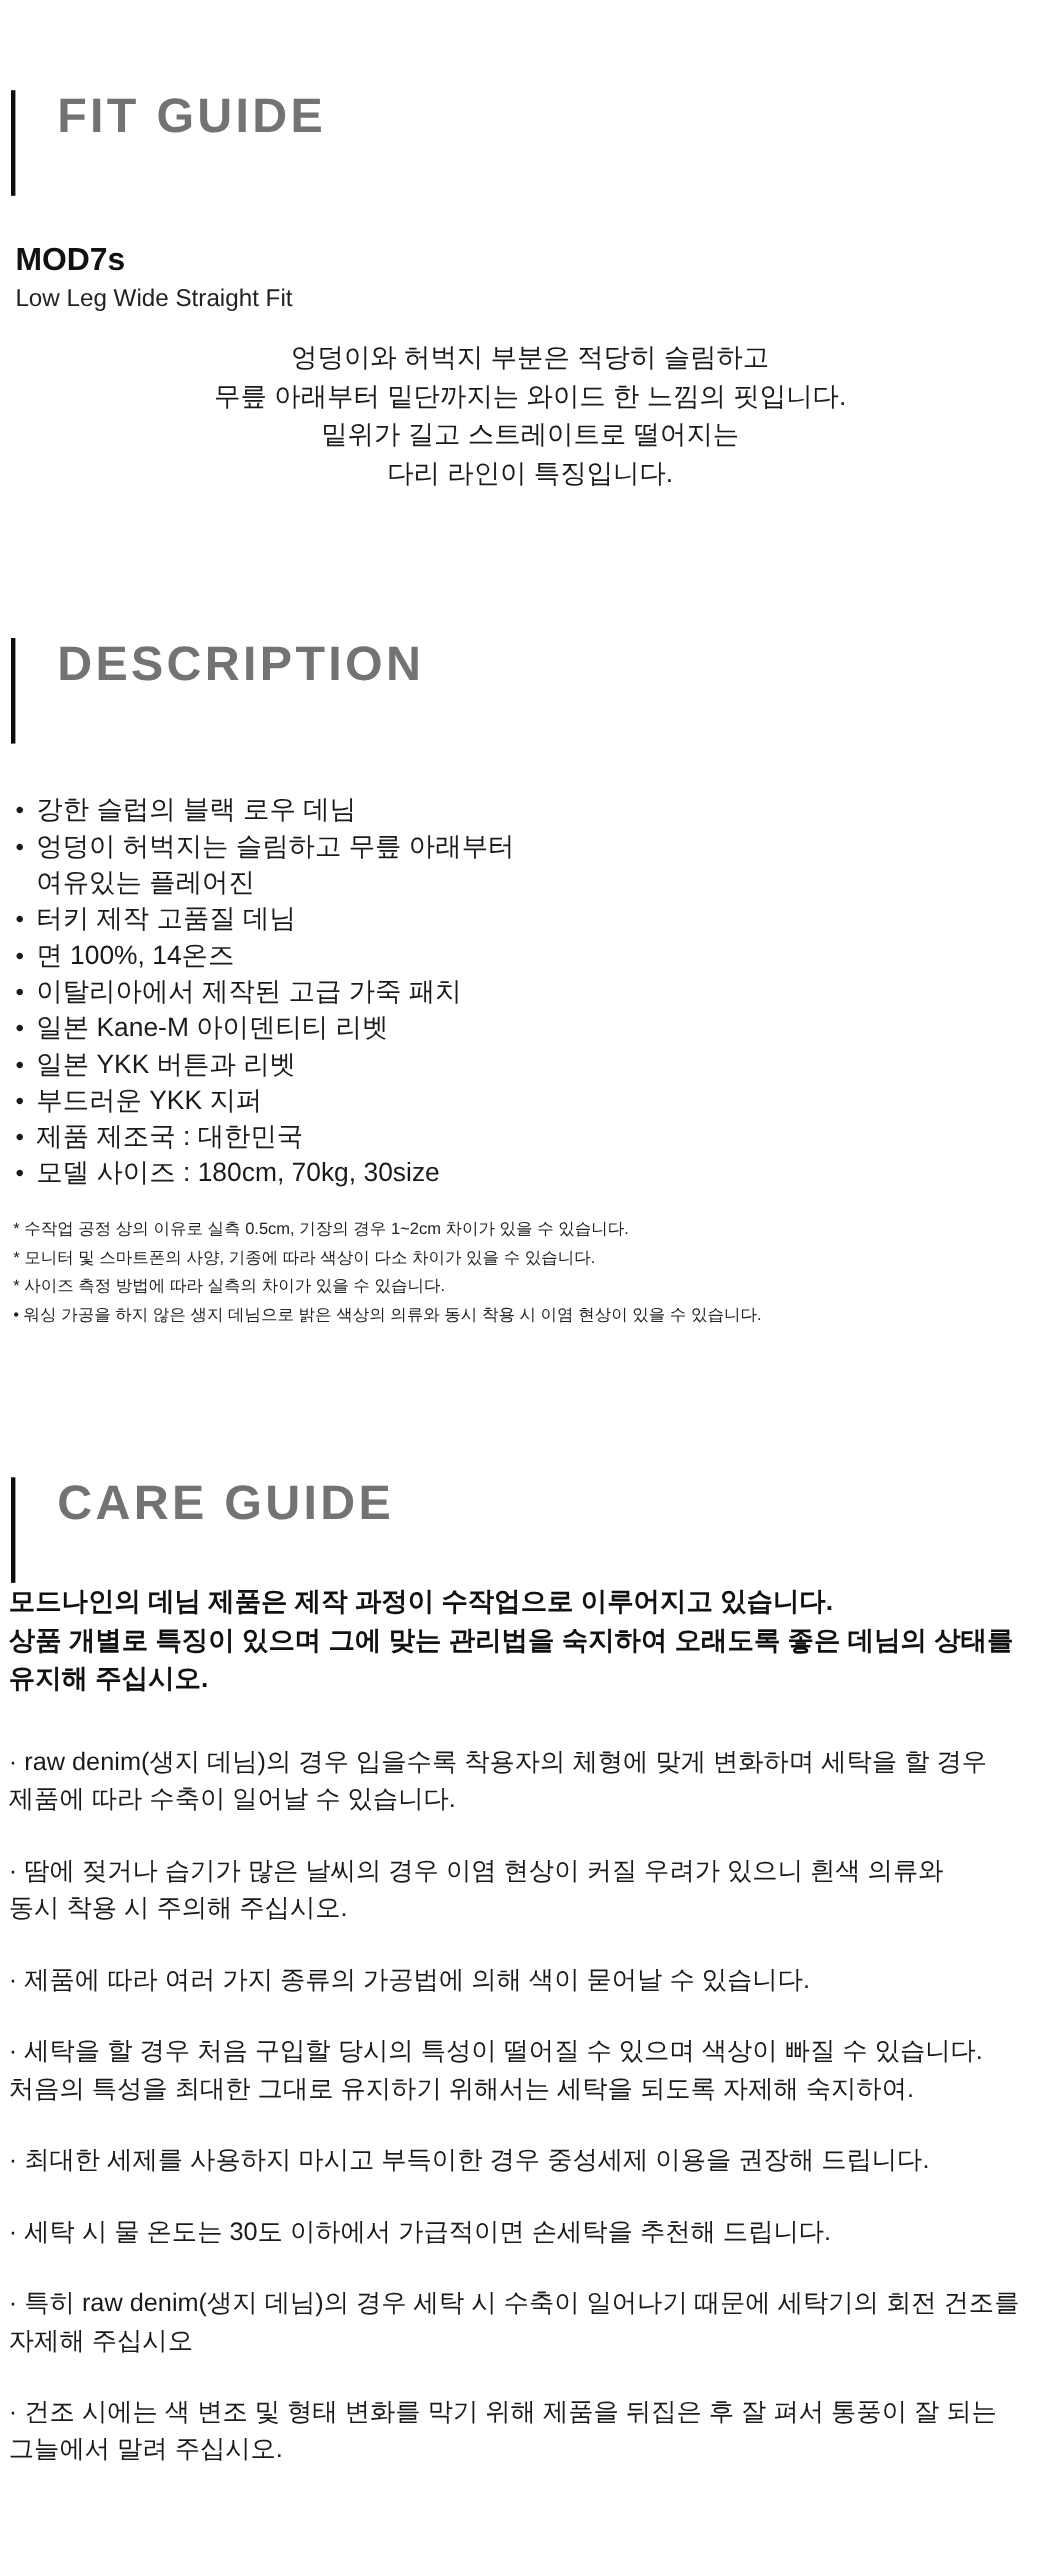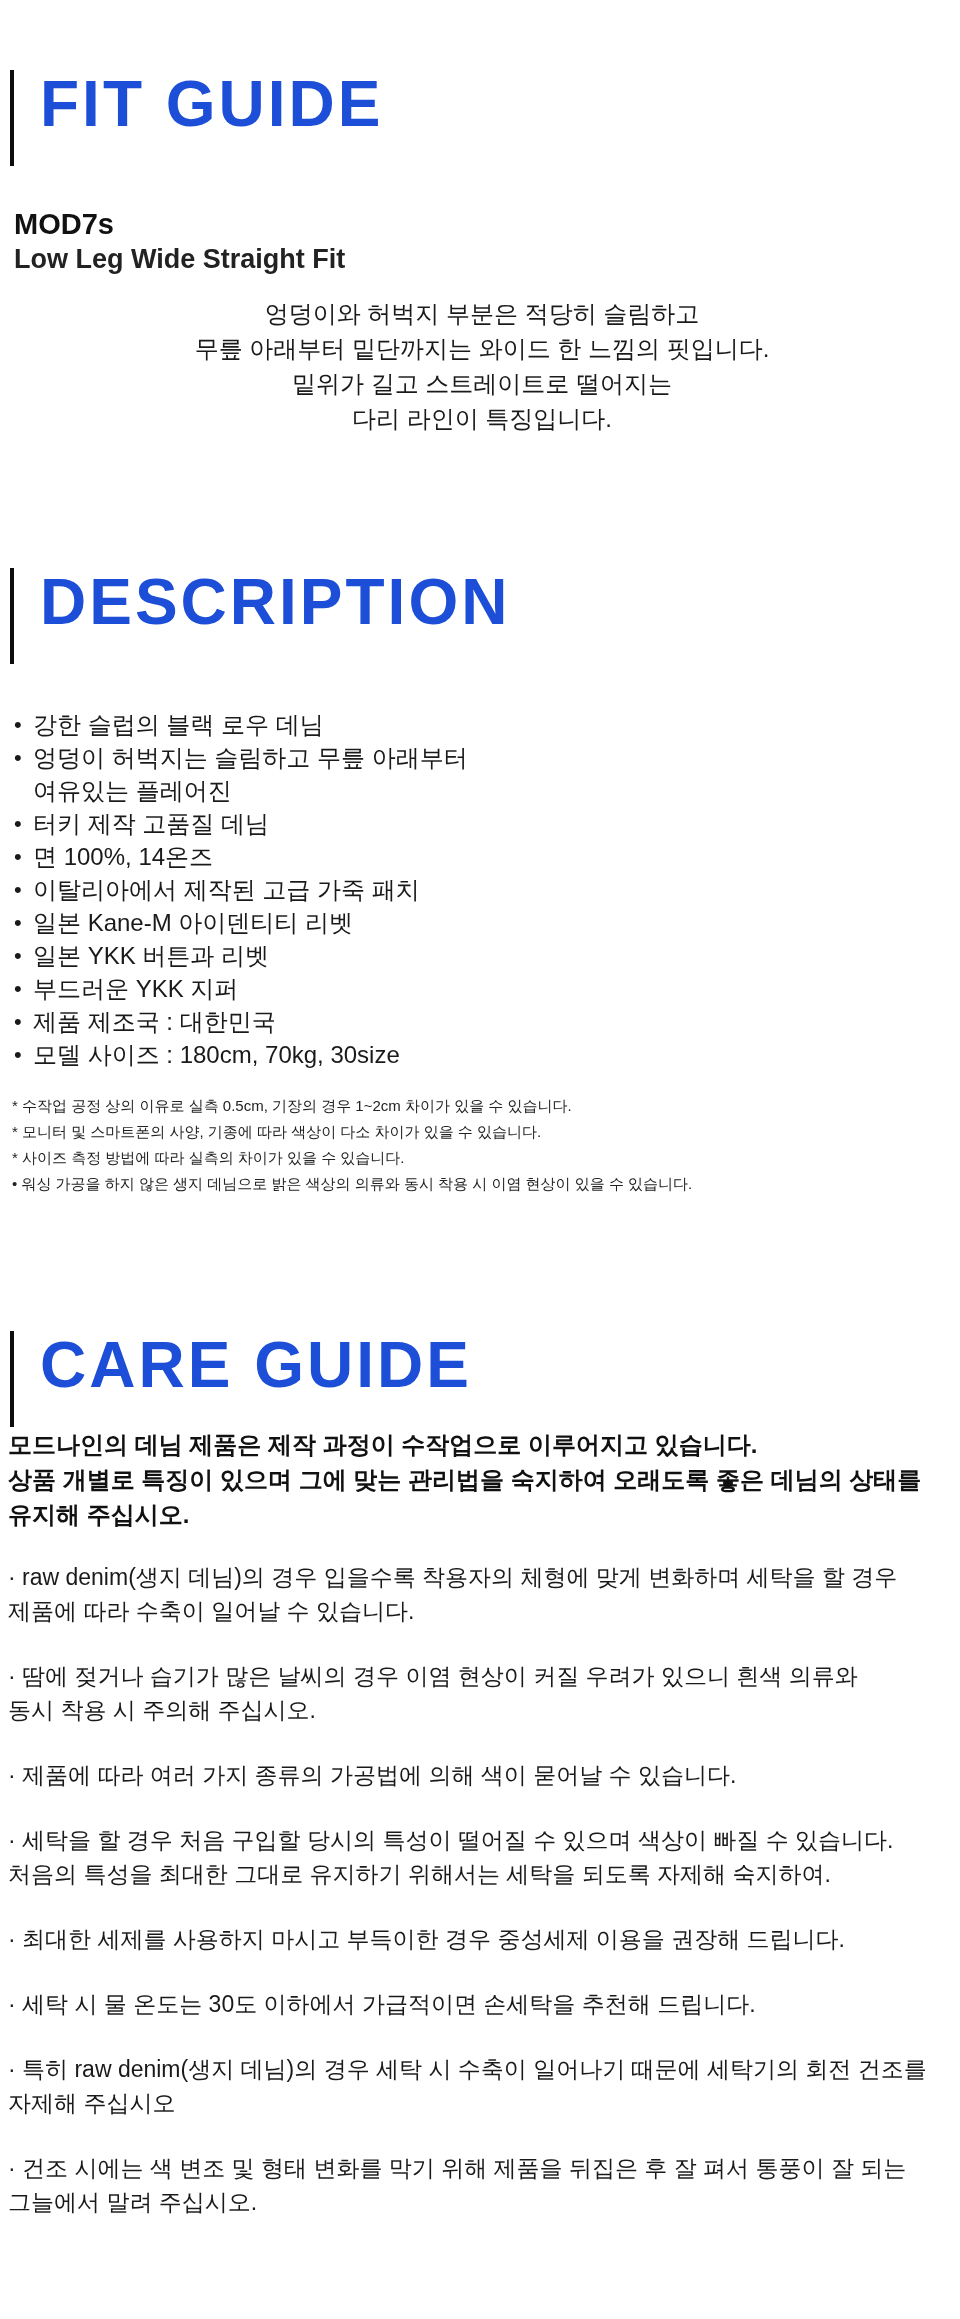--- a/index.html
+++ b/index.html
@@ -26,41 +26,41 @@
   }
   .section-head .bar {
     position: absolute;
     left: -4px;
     top: 0;
     width: 4px;
     height: 96px;
     background: #0d0d0d;
   }
   .section-head h2 {
-    margin: 0;
+    margin: 12px;
     padding: 2px 0 0 26px;
-    font-size: 64px;
+    font-size: 44px;
     line-height: 1;
     font-weight: 700;
     letter-spacing: 3px;
-    color: #1d4ed8;
+    color: #737373;
     white-space: nowrap;
   }
 
   
   .model-code {
     margin-top: 40px;
     font-size: 29px;
     font-weight: 700;
     line-height: 36px;
     color: #111;
   }
   .fit-name {
-    font-size: 27px;
-    font-weight: 700;
+    font-size: 22px;
+    font-weight: 400;
     line-height: 34px;
     color: #222;
   }
   .fit-desc {
     margin-top: 20px;
     font-size: 24px;
     line-height: 35px;
     color: #1a1a1a;
     text-align: center;
   }
@@ -95,21 +95,21 @@
   
   .care-section .section-head { margin-top: 134px; }
   .care-intro {
     margin-left: -6px;
     font-size: 24px;
     font-weight: 700;
     line-height: 35px;
     color: #111;
   }
   .care-list {
-    margin-top: 28px;
+    margin-top: 40px;
     margin-left: -6px;
     font-size: 23px;
     line-height: 34px;
     color: #1a1a1a;
   }
   .care-item {
     white-space: pre-line;
     margin-bottom: 31px;
   }
   .plain-line { margin: 0; }

